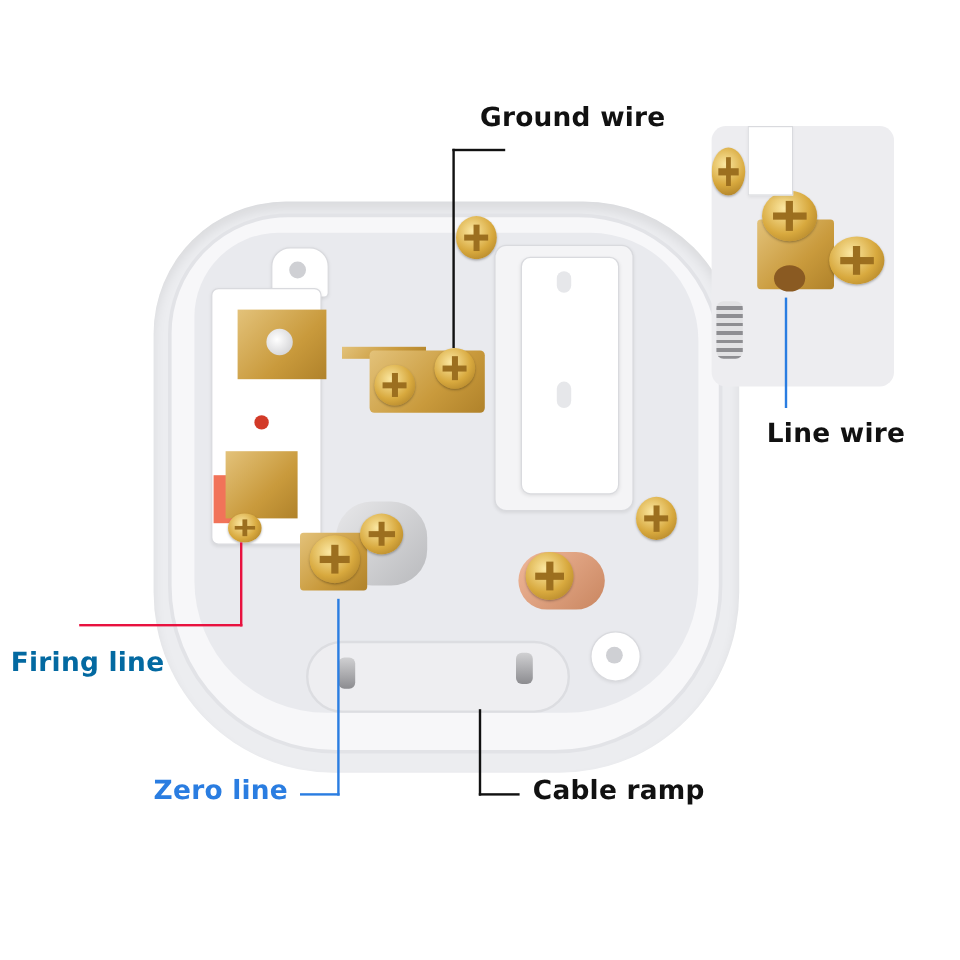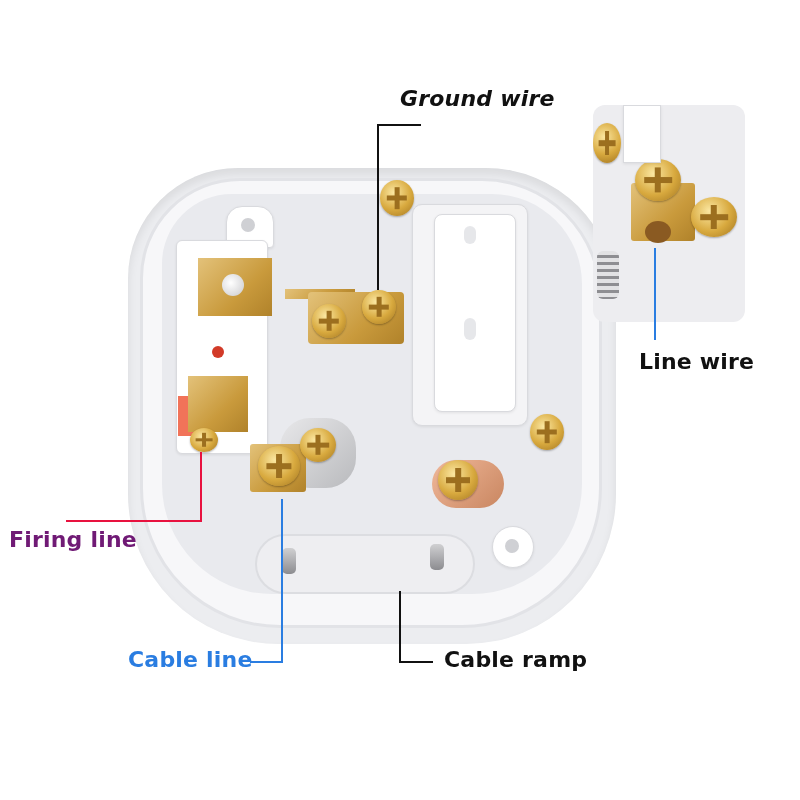--- a/index.html
+++ b/index.html
@@ -80,17 +80,17 @@
 
 <div class="line" style="left:200px;top:452px;width:2px;height:70px;background:#e8123f;"></div>
 <div class="line" style="left:66px;top:520px;width:136px;height:2px;background:#e8123f;"></div>
 
 <div class="line" style="left:281px;top:499px;width:2px;height:164px;background:#2a7de1;"></div>
 <div class="line" style="left:250px;top:661px;width:33px;height:2px;background:#2a7de1;"></div>
 
 <div class="line" style="left:399px;top:591px;width:2px;height:72px;background:#111;"></div>
 <div class="line" style="left:399px;top:661px;width:34px;height:2px;background:#111;"></div>
 
-<div class="label" style="left:400px;top:86px;color:#111111;font-style:italic;">Ground wire</div>
+<div class="label" style="left:400px;top:86px;color:#111111;">Ground wire</div>
 <div class="label" style="left:639px;top:349px;color:#111111;">Line wire</div>
-<div class="label" style="left:9px;top:527px;color:#701a75;">Firing line</div>
-<div class="label" style="left:128px;top:647px;color:#2a7de1;">Cable line</div>
+<div class="label" style="left:9px;top:540px;color:#0369a1;">Firing line</div>
+<div class="label" style="left:128px;top:647px;color:#2a7de1;">Zero line</div>
 <div class="label" style="left:444px;top:647px;color:#111111;text-align:center;">Cable ramp</div>
 
 </body></html>

